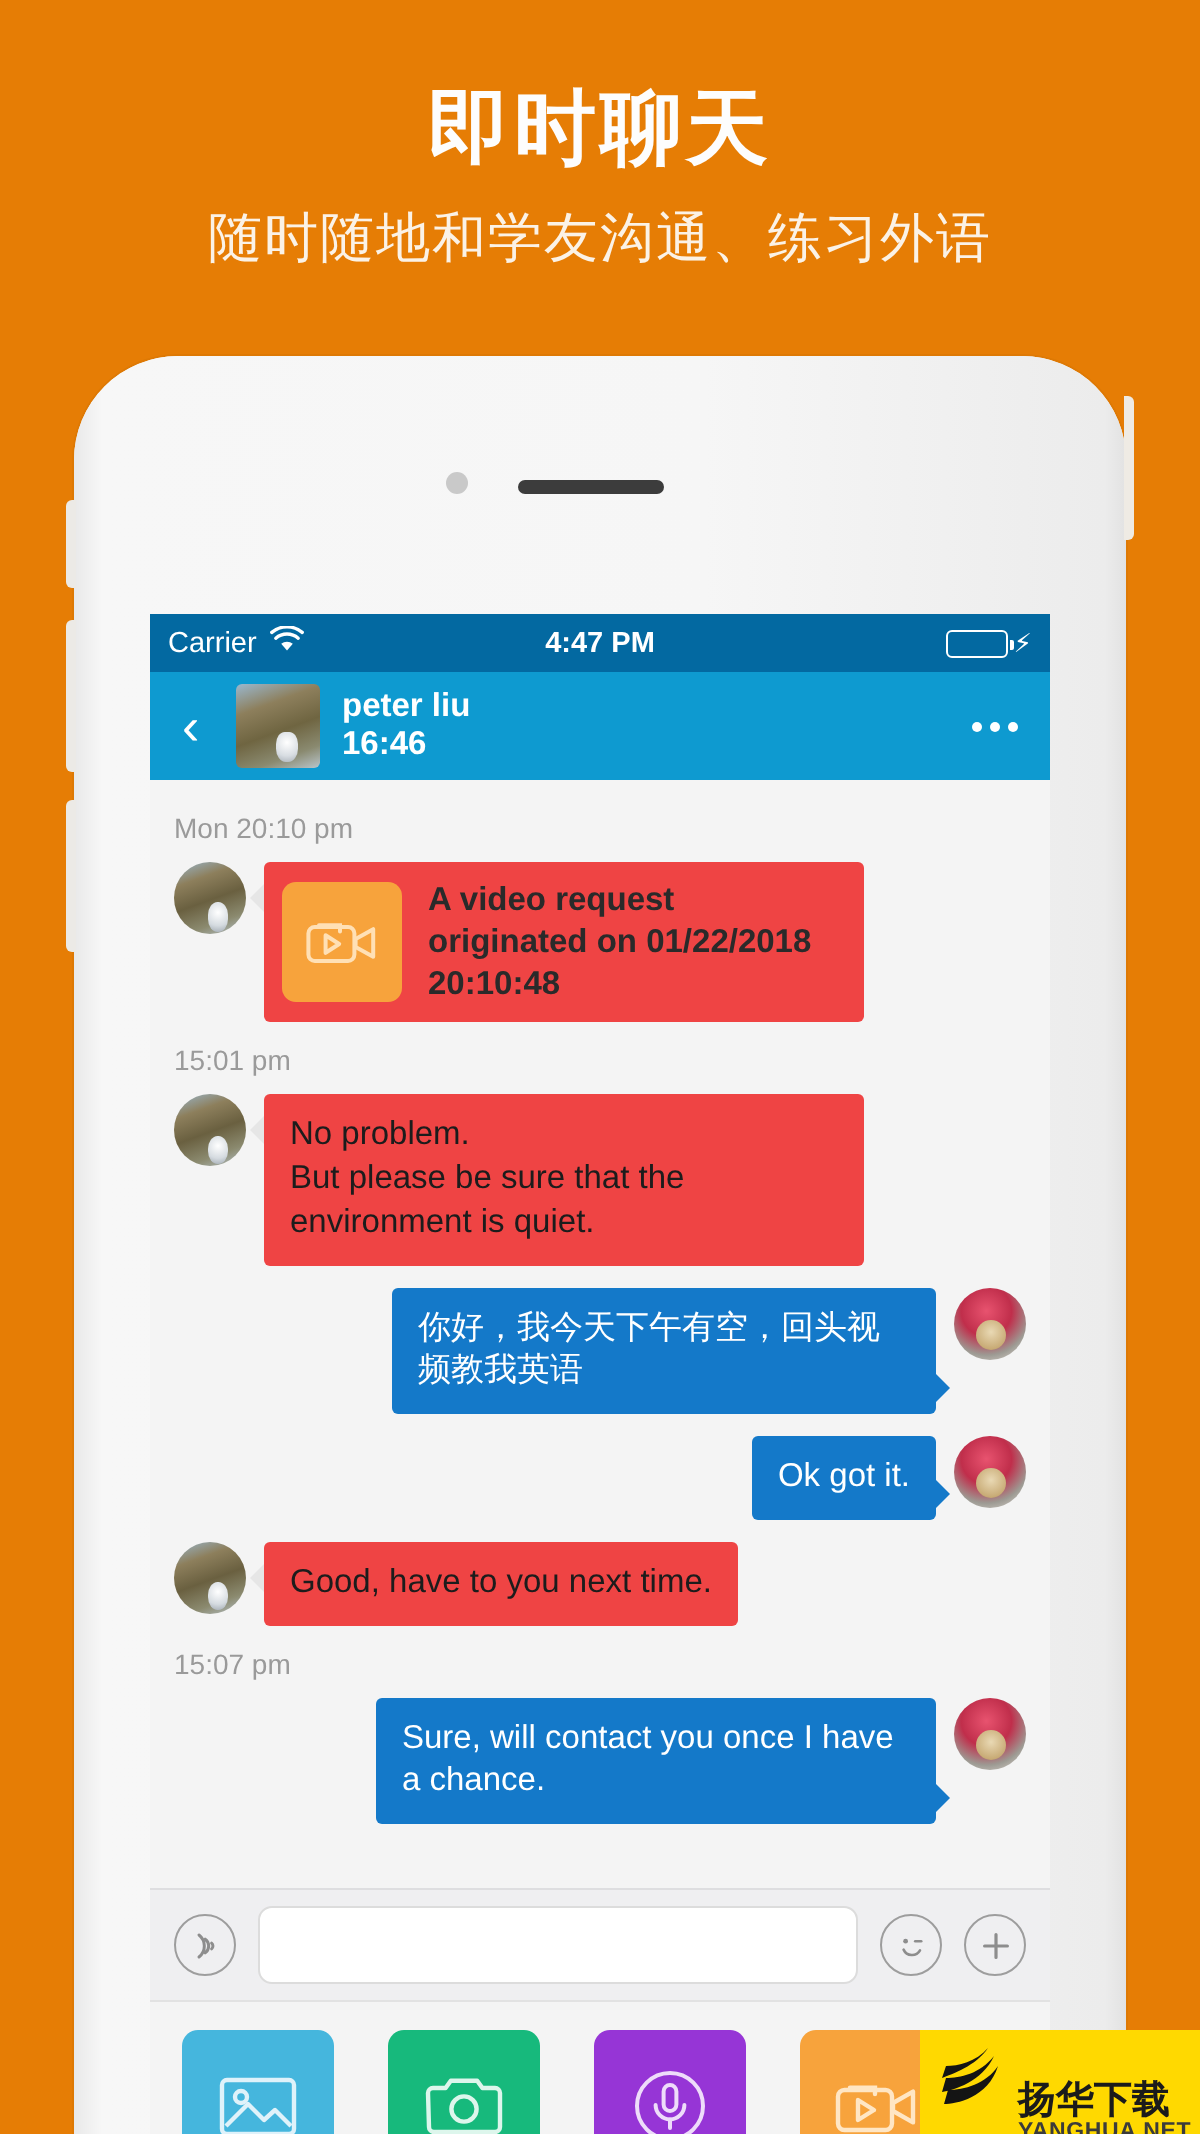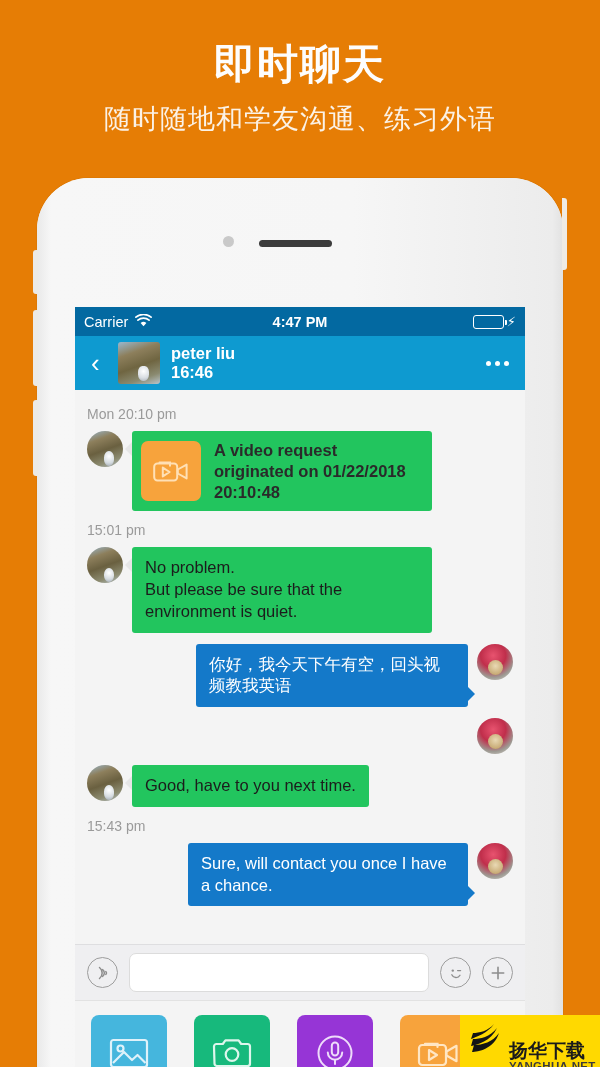--- a/index.html
+++ b/index.html
@@ -144,21 +144,21 @@
   }
   .av.me::after {
     content:""; position:absolute; left:30%; top:45%; width:42%; height:42%;
     background: radial-gradient(circle at 50% 40%, #e9d9b4 0%, #c9ac77 70%, #a98c58 100%);
     border-radius: 50%;
   }
   .bubble {
     max-width: 300px; padding: 10px 13px; font-size: 16.5px; line-height: 1.32;
     position: relative; border-radius: 3px;
   }
-  .bubble.in  { background: #22c55e; color: #1c1c1c; margin-left: 9px; justify-content: flex-end; }
+  .bubble.in  { background: #ef4444; color: #1c1c1c; margin-left: 9px; justify-content: flex-end; }
   .bubble.out { background: #1479c9; color: #ffffff; margin-right: 9px; }
   .bubble.in::before {
     content:""; position:absolute; left:-7px; top:11px;
     border: 7px solid transparent; border-right-color: #e6e6e6; border-left: 0;
   }
   .bubble.out::after {
     content:""; position:absolute; right:-7px; bottom:6px;
     border: 7px solid transparent; border-left-color: #1479c9; border-right: 0;
   }
   .bubble.pad-video { padding: 9px 14px 9px 9px; display: flex; align-items: center; gap: 13px; }
@@ -285,29 +285,30 @@
         <div class="bubble in" style="white-space:pre-line;">No  problem.
 But  please be sure that the environment is  quiet.</div>
       </div>
 
       <div class="row out">
         <div class="bubble out" style="max-width:272px;">你好，我今天下午有空，回头视频教我英语</div>
         <span class="av me"></span>
       </div>
 
       <div class="row out">
+        <div class="bubble out">Ok got it.</div>
         <span class="av me"></span>
       </div>
 
       <div class="row">
         <span class="av"></span>
         <div class="bubble in">Good, have  to you next time.</div>
       </div>
 
-      <div class="daystamp">15:43 pm</div>
+      <div class="daystamp">15:07 pm</div>
 
       <div class="row out">
         <div class="bubble out" style="max-width:280px;">Sure, will contact you once I have a chance.</div>
         <span class="av me"></span>
       </div>
 
     </div>
 
     <div class="inputbar">
       <span class="circ-ico">

